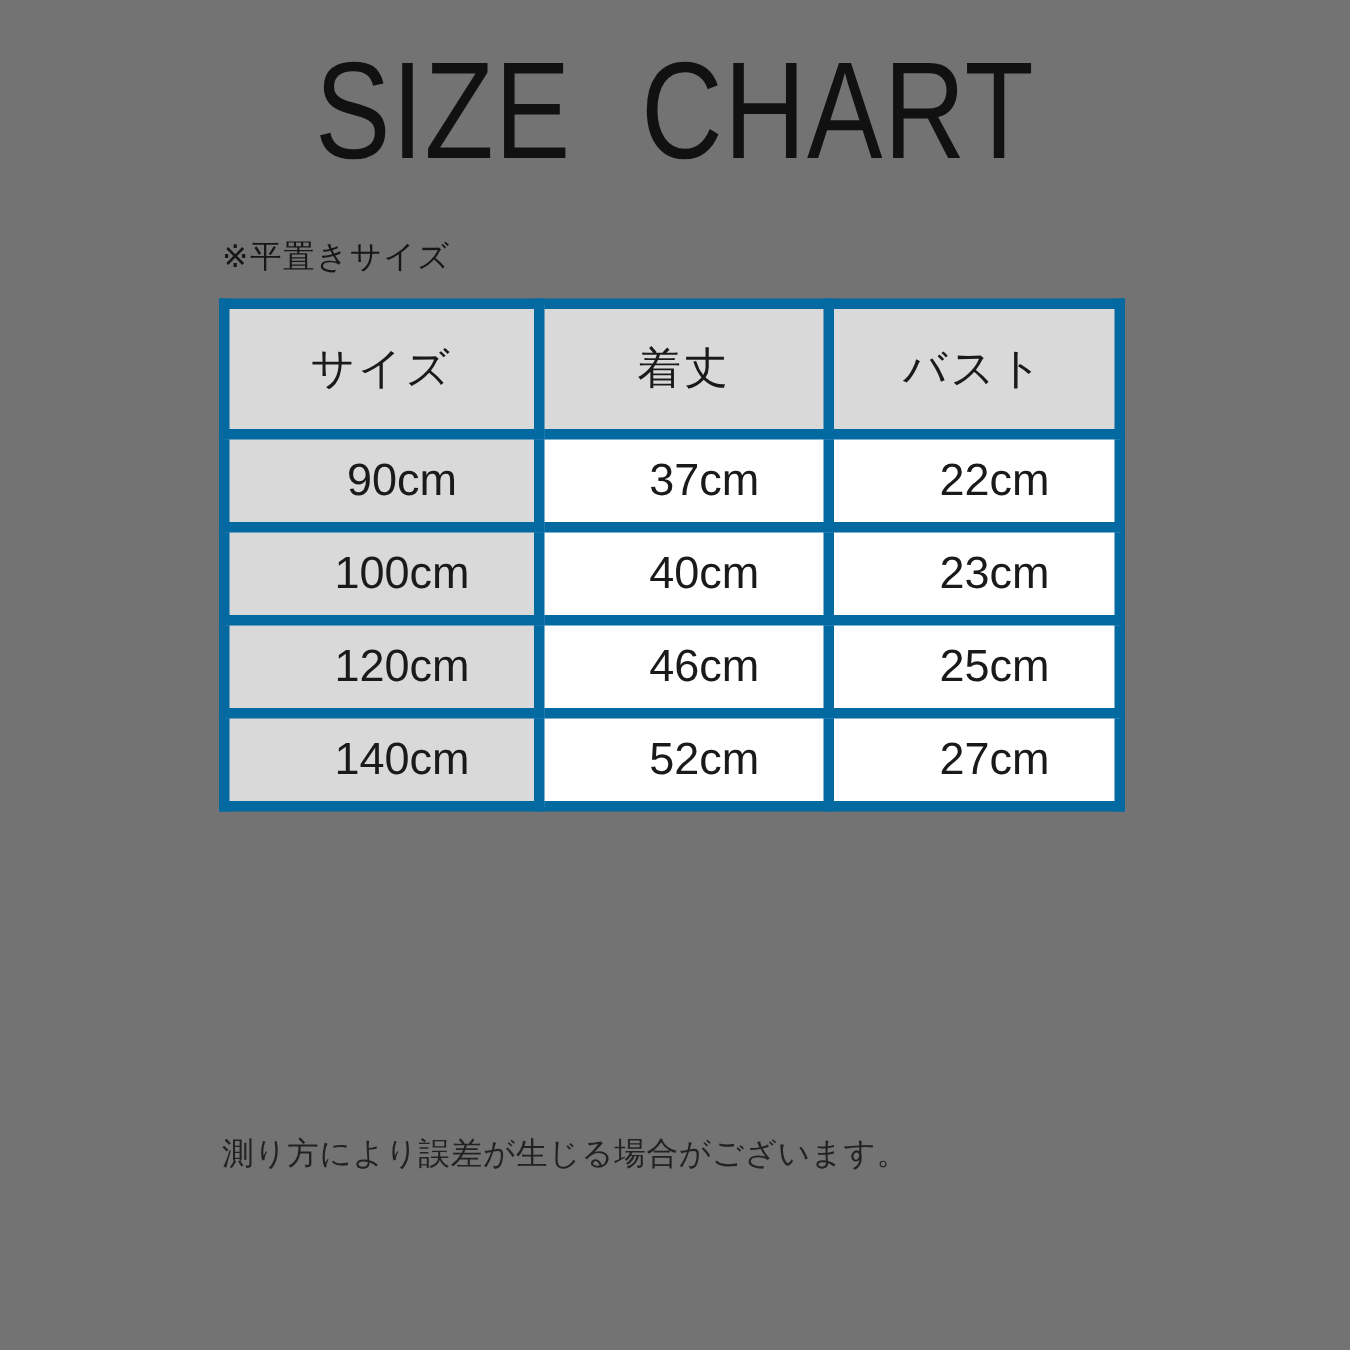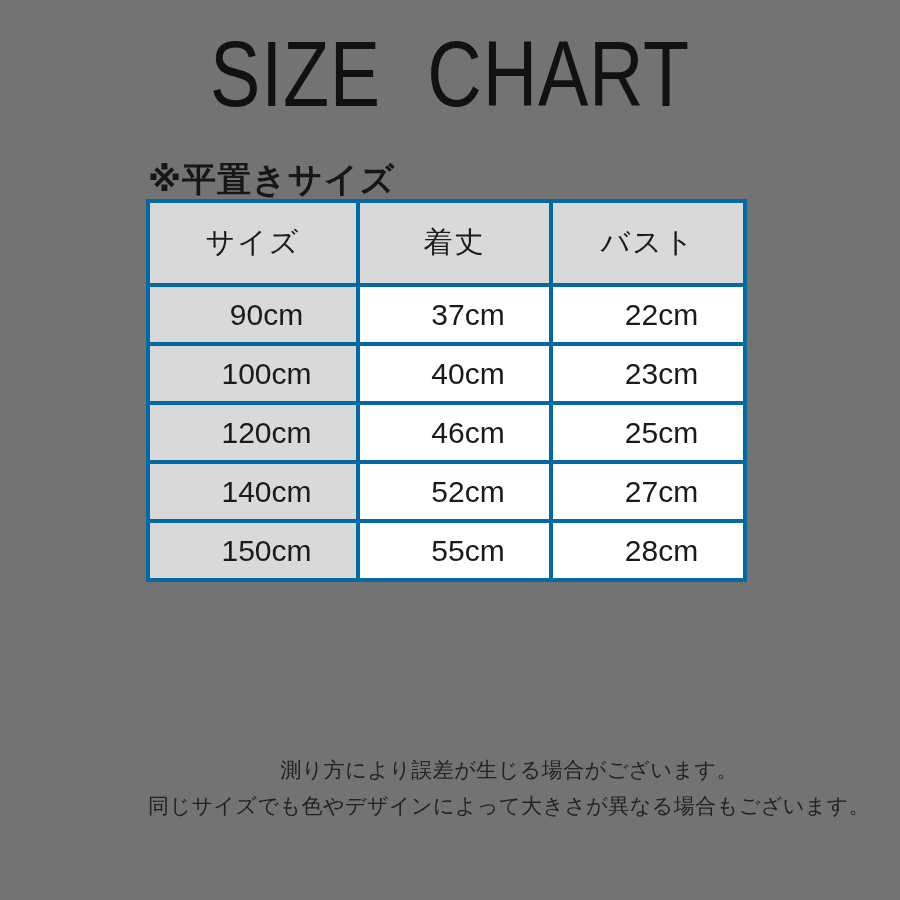--- a/index.html
+++ b/index.html
@@ -28,36 +28,36 @@
     letter-spacing: 1px;
     word-spacing: 30px;
     transform: scaleX(0.82);
     transform-origin: 50% 50%;
     white-space: nowrap;
   }
   .section-label {
     position: absolute;
     top: 157px;
     left: 148px;
-    font-size: 34px;
-    font-weight: 700;
+    font-size: 21px;
+    font-weight: 400;
     color: #161616;
     letter-spacing: 1px;
   }
   table.size-table {
     position: absolute;
     top: 199px;
     left: 146px;
     border-collapse: collapse;
     table-layout: fixed;
     width: 597px;
   }
   .size-table th,
   .size-table td {
-    border: 4px solid #0369a1;
+    border: 7px solid #0369a1;
     text-align: center;
     vertical-align: middle;
     padding: 0;
     color: #1a1a1a;
   }
   .size-table thead th {
     height: 80px;
     background: #d9d9d9;
     font-size: 29px;
     font-weight: 500;
@@ -120,26 +120,20 @@
       <tr>
         <td class="row-head">120cm</td>
         <td>46cm</td>
         <td>25cm</td>
       </tr>
       <tr>
         <td class="row-head">140cm</td>
         <td>52cm</td>
         <td>27cm</td>
       </tr>
-      <tr>
-        <td class="row-head">150cm</td>
-        <td>55cm</td>
-        <td>28cm</td>
-      </tr>
     </tbody>
   </table>
 
   <div class="notes">
     <div>測り方により誤差が生じる場合がございます。</div>
-    <div>同じサイズでも色やデザインによって大きさが異なる場合もございます。</div>
   </div>
 
 </div>
 
 </body></html>

